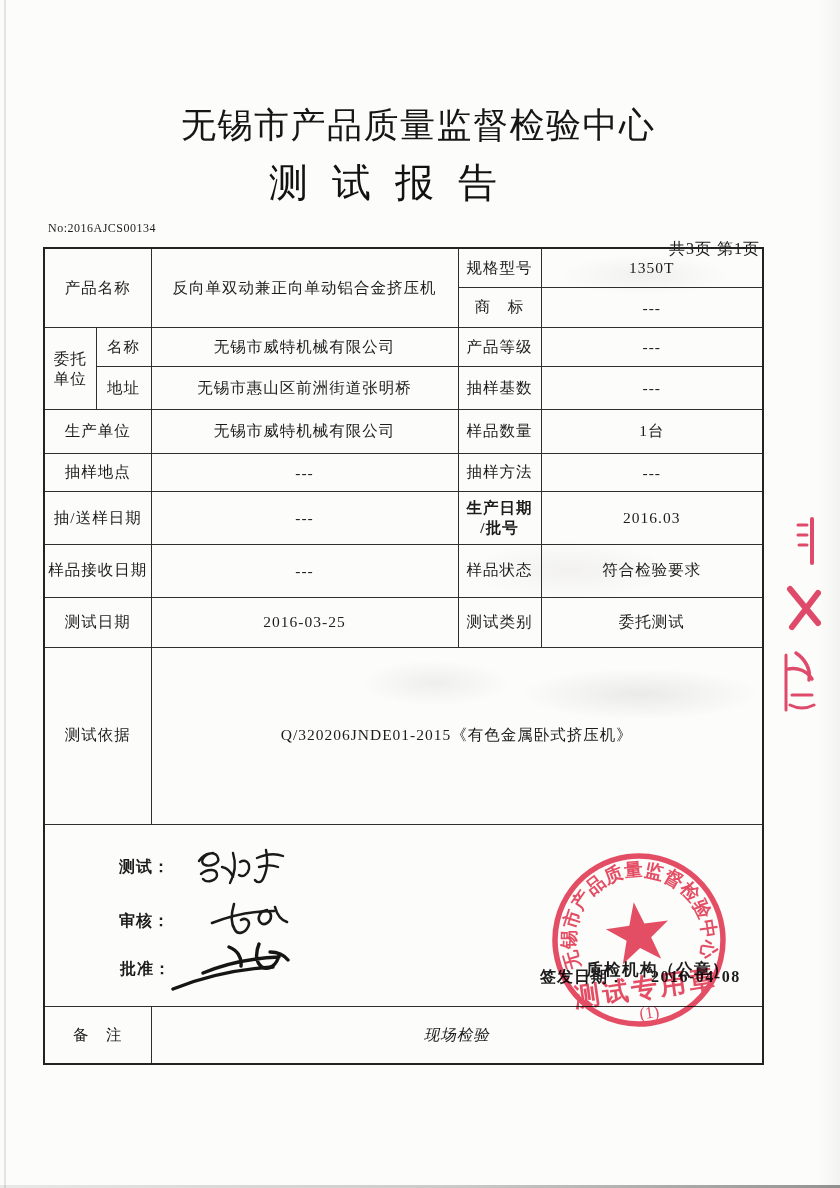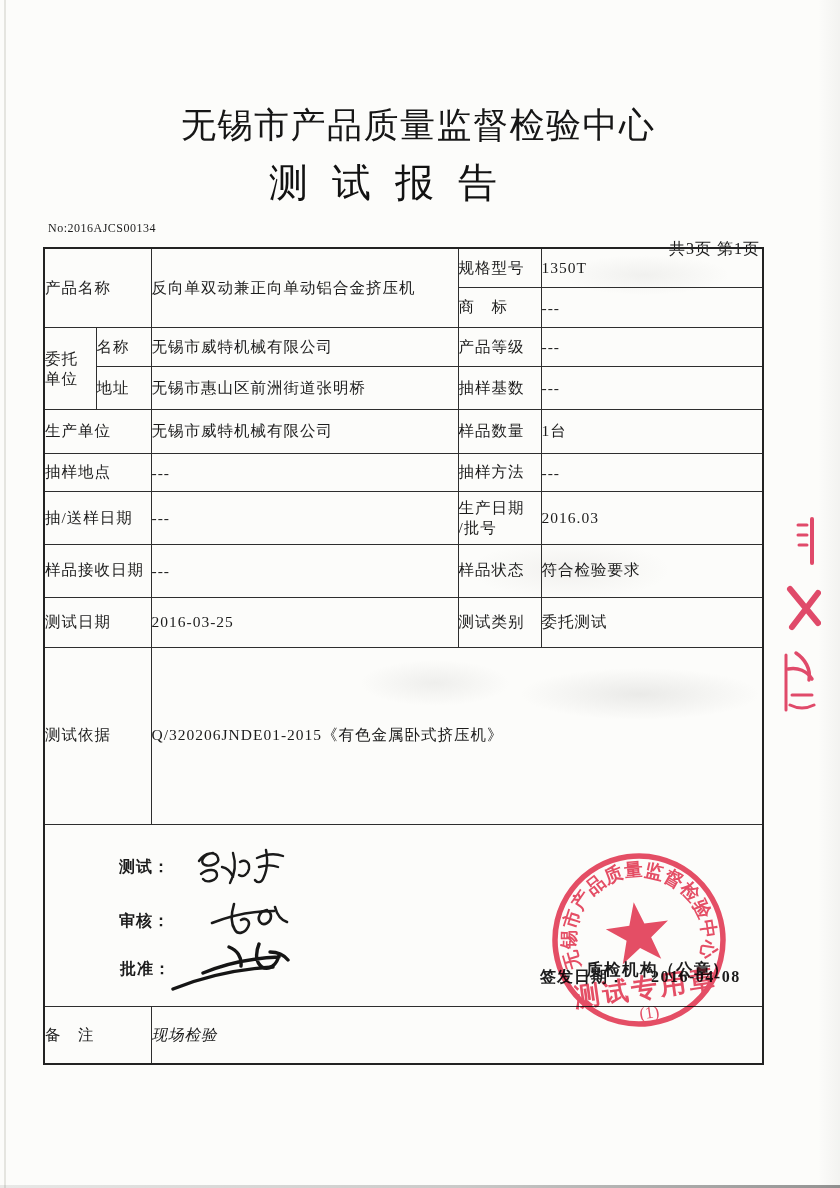--- a/index.html
+++ b/index.html
@@ -29,29 +29,29 @@
   .doc-title{position:absolute;left:269px;top:156px;font-size:39px;letter-spacing:24px;white-space:nowrap;color:#121212;}
   .report-no{position:absolute;left:48px;top:221px;font-size:12px;letter-spacing:.5px;}
   .page-info{position:absolute;right:80px;top:221px;font-size:16px;letter-spacing:1px;margin-top:18px;}
 
   table.report{
     position:absolute;left:43px;top:247px;width:719px;height:818px;
     border-collapse:collapse;table-layout:fixed;
   }
   table.report td{
     border:1.6px solid #2e2e2e;
-    text-align:left;vertical-align:middle;
+    text-align:center;vertical-align:middle;
     font-size:15.5px;letter-spacing:1px;
     padding:0;overflow:hidden;
   }
   table.report{border:2.5px solid #222;}
   .wrap2{display:inline-block;width:36px;line-height:1.25;letter-spacing:1px;}
   td.val-left{text-align:left;padding-left:16px;font-style:italic;}
   td.basis-val{padding-right:100px;}
-  .two-line{line-height:1.3;}
+  .two-line{line-height:1.3;font-weight:bold;}
 
   
   td.sig-cell{position:relative;font-weight:bold;}
   .sig-label{position:absolute;font-size:16px;letter-spacing:1px;}
   .lbl-test{left:74px;top:32px;}
   .lbl-review{left:74px;top:86px;}
   .lbl-approve{left:75px;top:134px;}
   .agency-label{position:absolute;left:541px;top:86px;font-size:16.5px;letter-spacing:1.5px;white-space:nowrap;margin-top:48px;}
   .issue-line{position:absolute;left:495px;top:142px;font-size:16px;letter-spacing:1px;white-space:nowrap;}
   .issue-line .date{margin-left:26px;letter-spacing:1.5px;}

